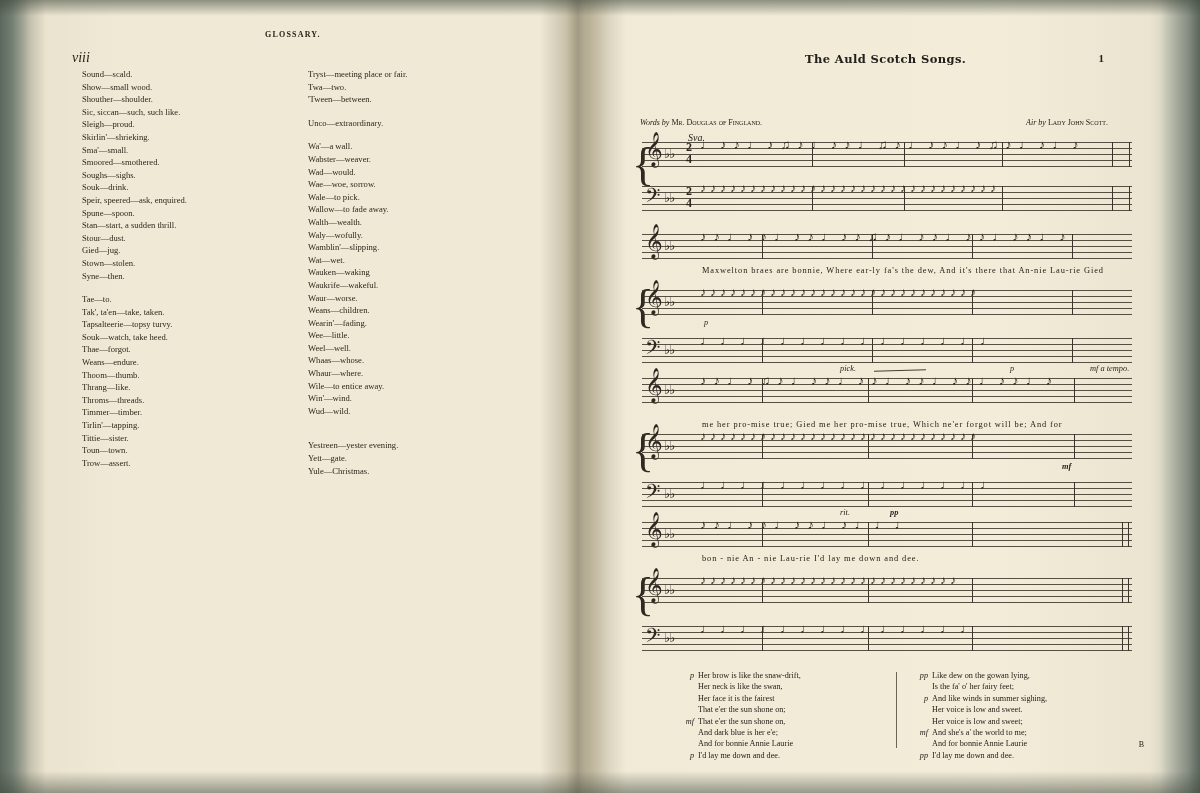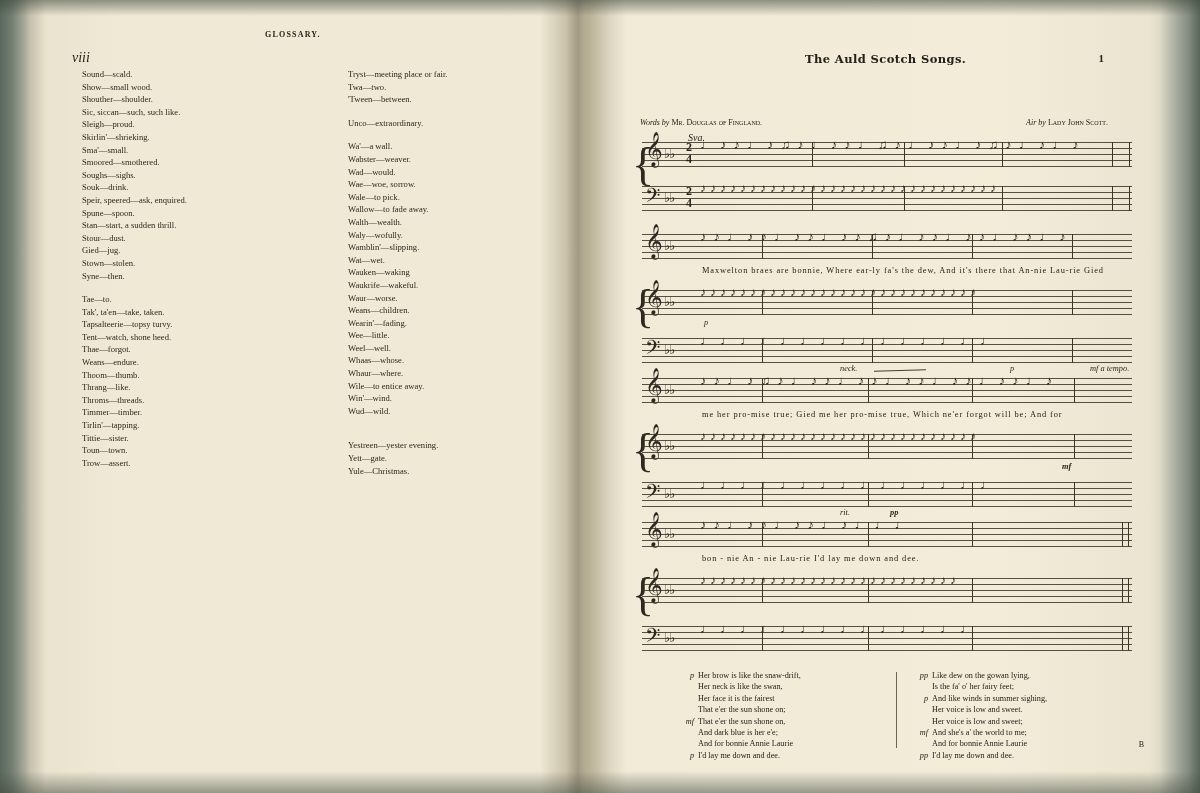--- a/index.html
+++ b/index.html
@@ -75,21 +75,21 @@
     font-style: italic;
   }
   .gloss-col {
     position: absolute;
     top: 58px;
     font-size: 8.6px;
     line-height: 12.6px;
     color: #2e281c;
   }
   .gloss-col.c1 { left: 42px; width: 190px; }
-  .gloss-col.c2 { left: 268px; width: 200px; margin-left: 40px; }
+  .gloss-col.c2 { left: 268px; width: 200px; }
   .gloss-col .entry { white-space: nowrap; }
   .gloss-col .gap { height: 11px; }
 
   
   .right-page {
     position: absolute;
     left: 600px; top: 10px;
     width: 580px; height: 775px;
     color: #26211a;
   }
@@ -294,21 +294,21 @@
       <div class="entry">Spune—spoon.</div>
       <div class="entry">Stan—start, a sudden thrill.</div>
       <div class="entry">Stour—dust.</div>
       <div class="entry">Gied—jug.</div>
       <div class="entry">Stown—stolen.</div>
       <div class="entry">Syne—then.</div>
       <div class="gap"></div>
       <div class="entry">Tae—to.</div>
       <div class="entry">Tak', ta'en—take, taken.</div>
       <div class="entry">Tapsalteerie—topsy turvy.</div>
-      <div class="entry">Tent—watch, shone heed.</div>
+      <div class="entry">Souk—watch, take heed.</div>
       <div class="entry">Thae—forgot.</div>
       <div class="entry">Weans—endure.</div>
       <div class="entry">Thoom—thumb.</div>
       <div class="entry">Thrang—like.</div>
       <div class="entry">Throms—threads.</div>
       <div class="entry">Timmer—timber.</div>
       <div class="entry">Tirlin'—tapping.</div>
       <div class="entry">Tittie—sister.</div>
       <div class="entry">Toun—town.</div>
       <div class="entry">Trow—assert.</div>
@@ -444,39 +444,39 @@
         <div class="keysig">♭♭</div>
         <div class="notes">♩♩♩♩♩♩♩♩♩♩♩♩♩♩♩</div>
         <div class="bar" style="left:120px;"></div>
         <div class="bar" style="left:230px;"></div>
         <div class="bar" style="left:330px;"></div>
         <div class="bar" style="left:430px;"></div>
       </div>
     </div>
 
     <div class="system" style="top:366px;">
-      <div class="dyn" style="left:198px; top:-12px;">neck.</div>
+      <div class="dyn" style="left:198px; top:-12px;">pick.</div>
       <div class="hairpin" style="left:232px; top:-6px;"></div>
       <div class="dyn" style="left:368px; top:-12px;">p</div>
       <div class="dyn" style="left:448px; top:-12px;">mf a tempo.</div>
       <div class="stave">
         <div class="line l0"></div>
           <div class="line l1"></div>
           <div class="line l2"></div>
           <div class="line l3"></div>
           <div class="line l4"></div>
         <div class="clef">𝄞</div>
         <div class="keysig">♭♭</div>
         <div class="notes">♪♪♩♪♫♪♩♪♪♩♪♪♩♪♪♩♪♪♩♪♪♩♪</div>
         <div class="bar" style="left:120px;"></div>
         <div class="bar" style="left:226px;"></div>
         <div class="bar" style="left:330px;"></div>
         <div class="bar" style="left:432px;"></div>
       </div>
-      <div class="lyric-line" style="top:34px;">me  her pro-mise  true;        Gied  me   her pro-mise true,      Which ne'er forgot  will be;      And  for</div>
+      <div class="lyric-line" style="top:44px;">me  her pro-mise  true;        Gied  me   her pro-mise true,      Which ne'er forgot  will be;      And  for</div>
       <div class="brace" style="top:52px;">{</div>
       <div class="stave" style="margin-top:30px;">
         <div class="line l0"></div>
           <div class="line l1"></div>
           <div class="line l2"></div>
           <div class="line l3"></div>
           <div class="line l4"></div>
         <div class="clef">𝄞</div>
         <div class="keysig">♭♭</div>
         <div class="notes dense">♪♪♪♪♪♪♪♪♪♪♪♪♪♪♪♪♪♪♪♪♪♪♪♪♪♪♪♪</div>

